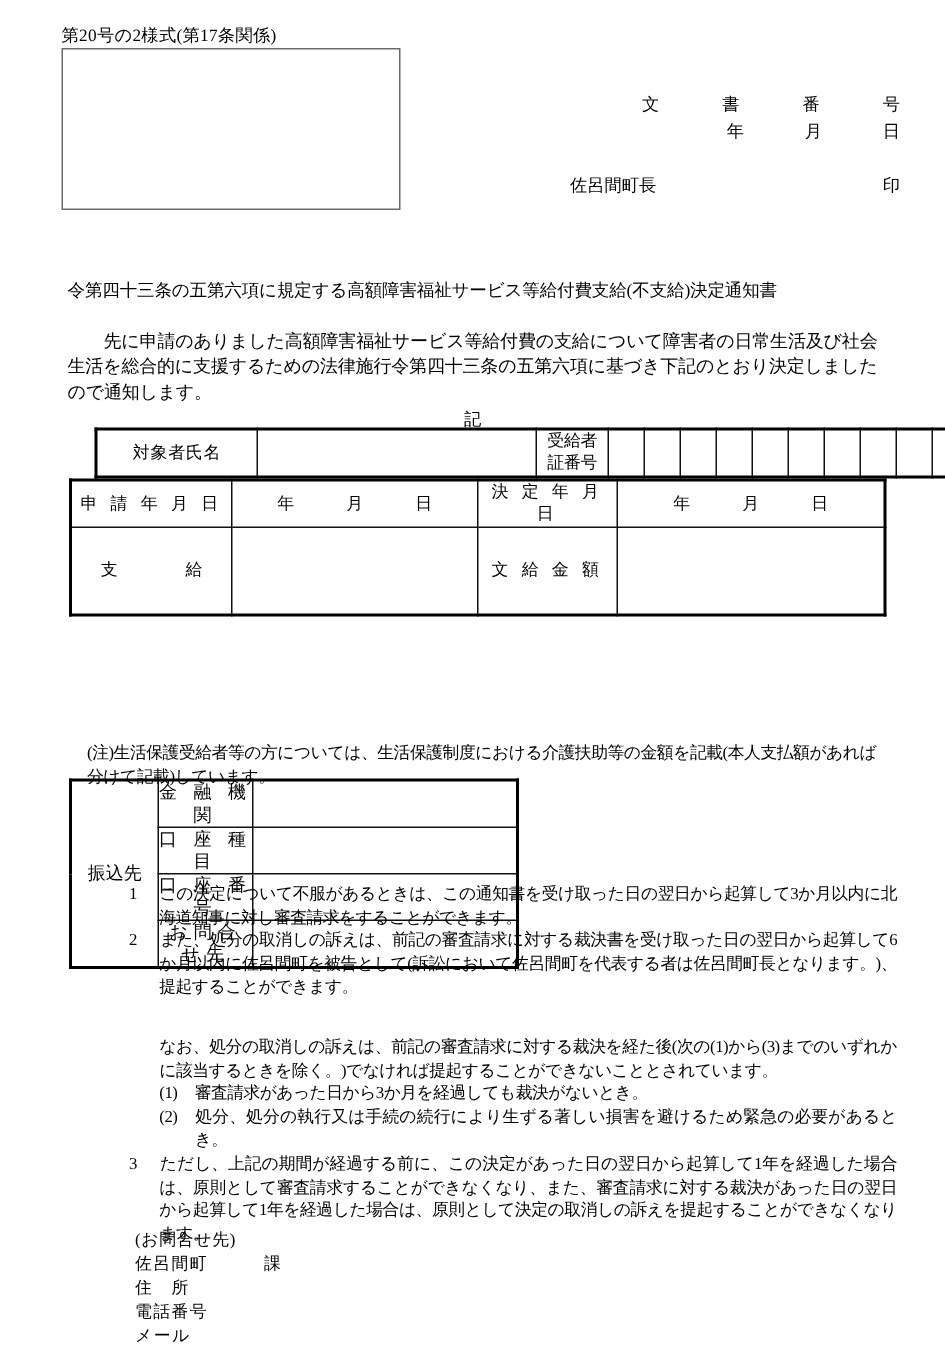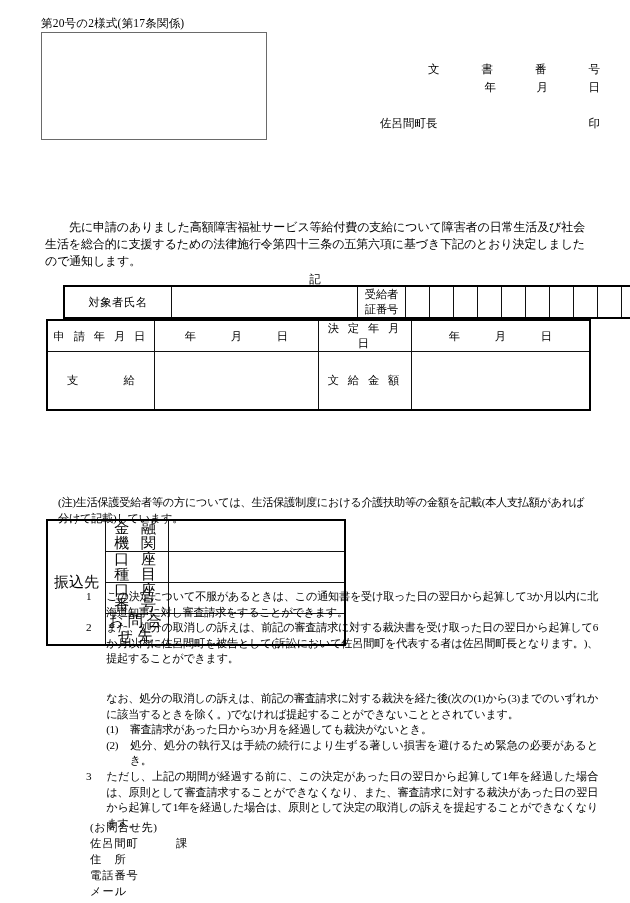--- a/index.html
+++ b/index.html
@@ -140,21 +140,21 @@
   .ymd {
     letter-spacing: 0;
   }
   .ymd span { display: inline-block; width: 46px; }
 
   #table-bank {
     left: 46px;
     top: 519px;
     width: 300px;
   }
-  #table-bank td { height: 15px; font-size: 15px; }
+  #table-bank td { height: 15px; font-size: 12px; }
   .bank-label { letter-spacing: 4px; padding-left: 4px; box-sizing: border-box; }
 
   
   .note {
     position: absolute;
     left: 58px;
     top: 495px;
     width: 535px;
     font-size: 11.2px;
     line-height: 15.5px;
@@ -231,20 +231,21 @@
     <span>年</span>
     <span>月</span>
     <span>日</span>
   </div>
 
   <div class="mayor-line">
     <span>佐呂間町長</span>
     <span>印</span>
   </div>
 
+  <div class="doc-title">令第四十三条の五第六項に規定する高額障害福祉サービス等給付費支給(不支給)決定通知書</div>
   <div class="lead">先に申請のありました高額障害福祉サービス等給付費の支給について障害者の日常生活及び社会生活を総合的に支援するための法律施行令第四十三条の五第六項に基づき下記のとおり決定しましたので通知します。</div>
   <div class="ki-mark">記</div>
 
   <table class="grid outer-thick" id="table-name">
     <tbody>
         <tr>
       <td style="width:106px" class="label-cell">対象者氏名</td>
       <td style="width:185px"></td>
       <td style="width:47px" class="tight">
         <span>受給者</span><br>

